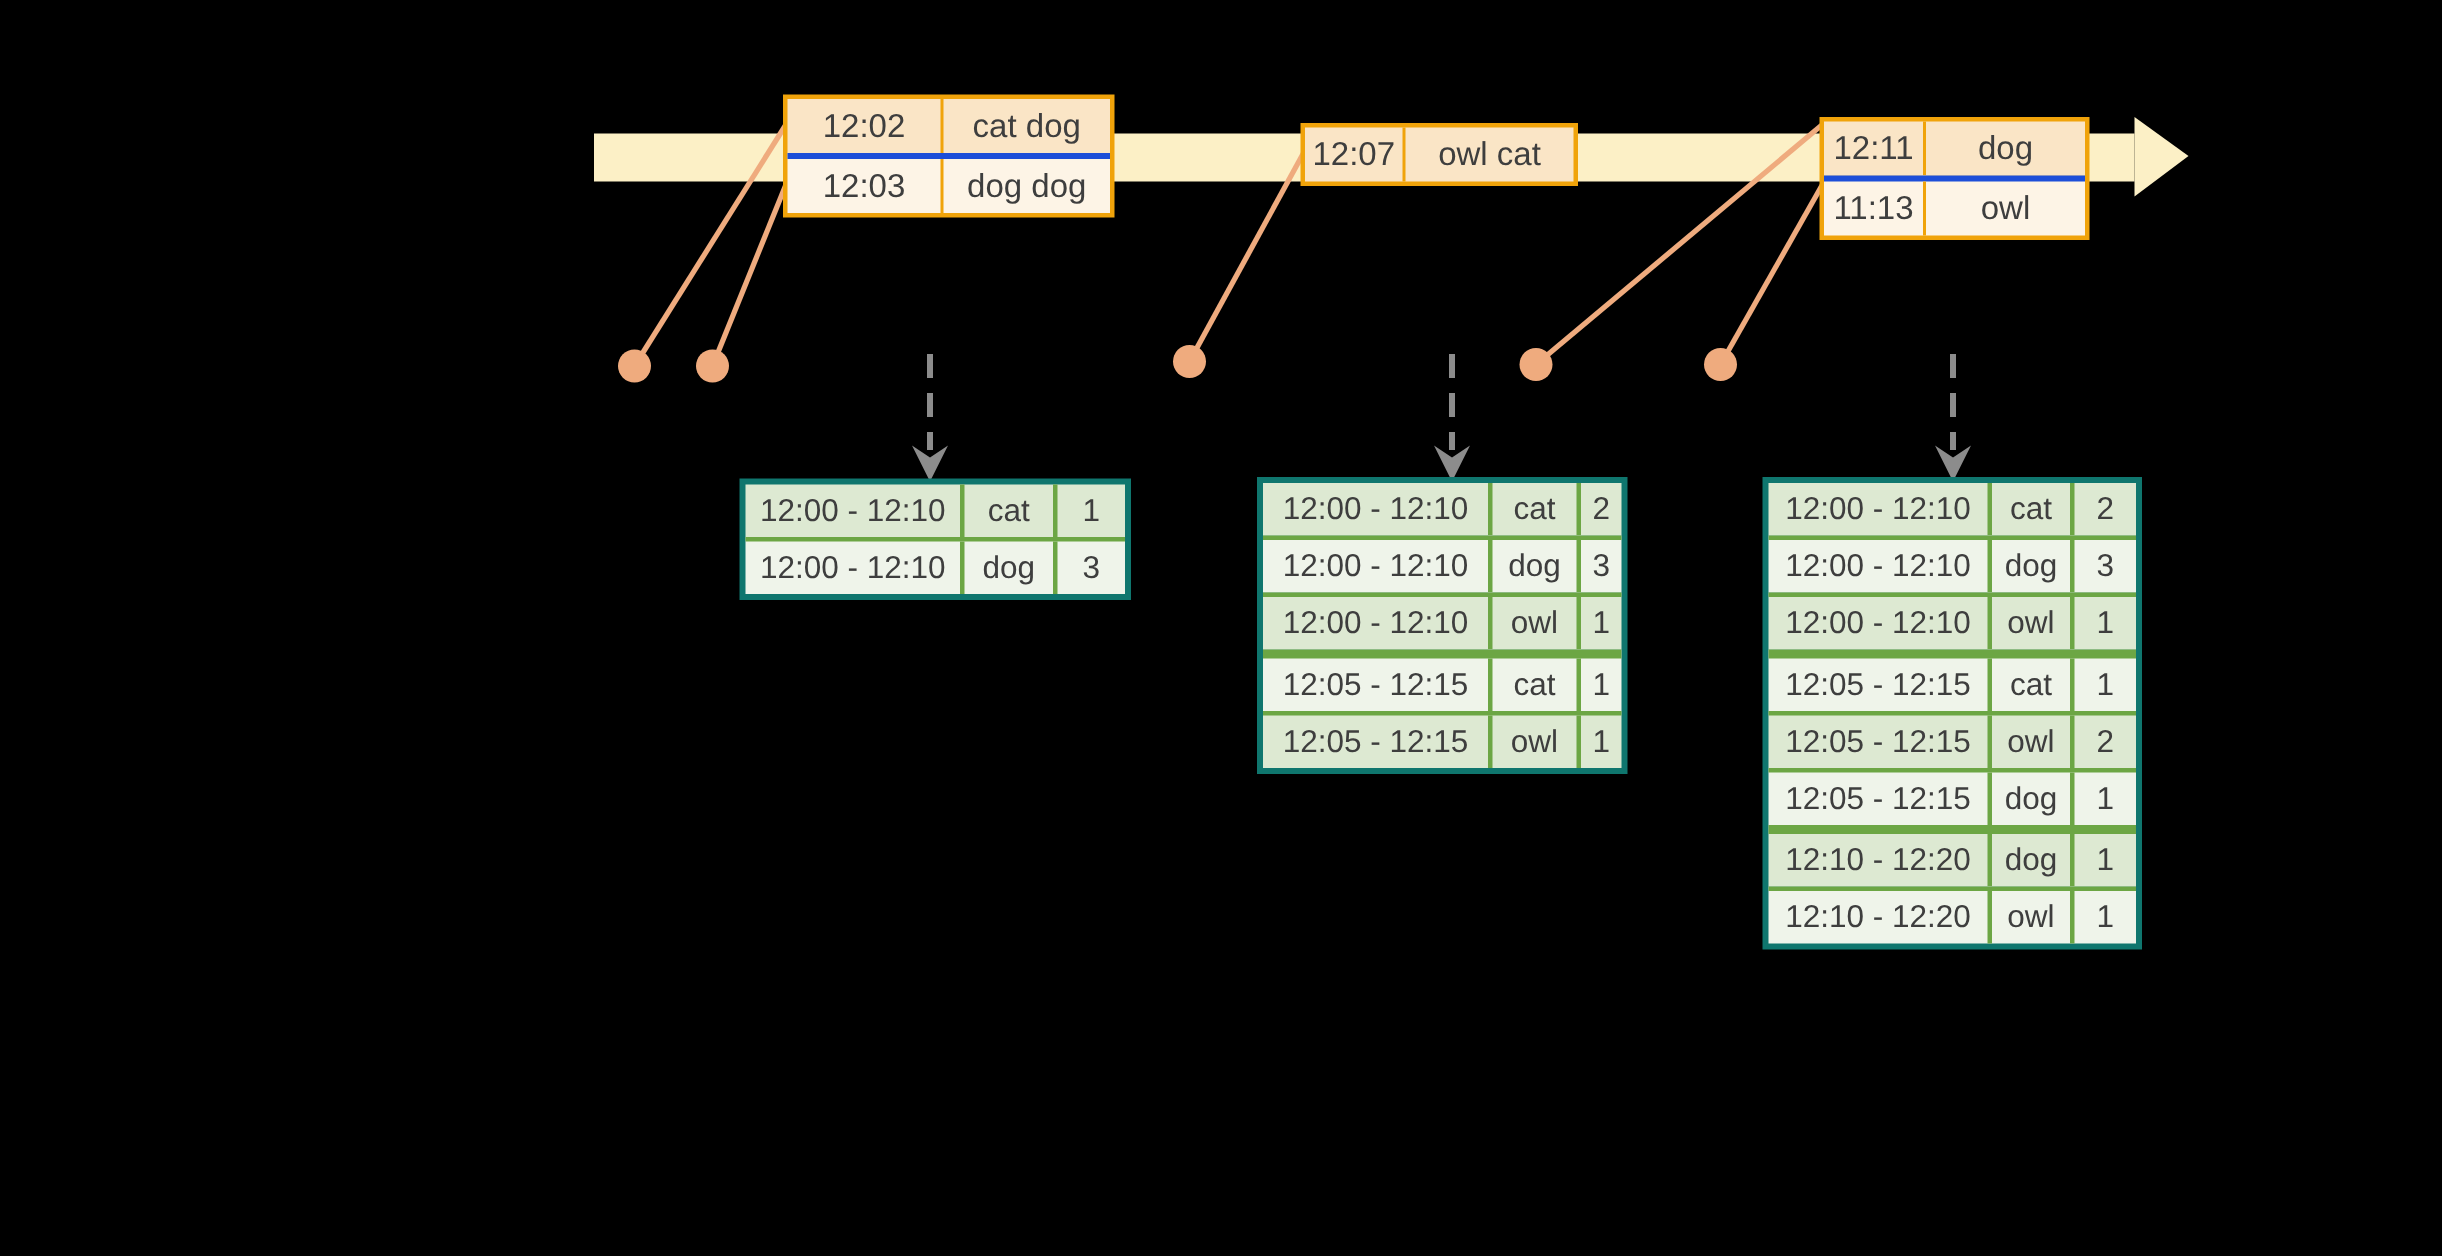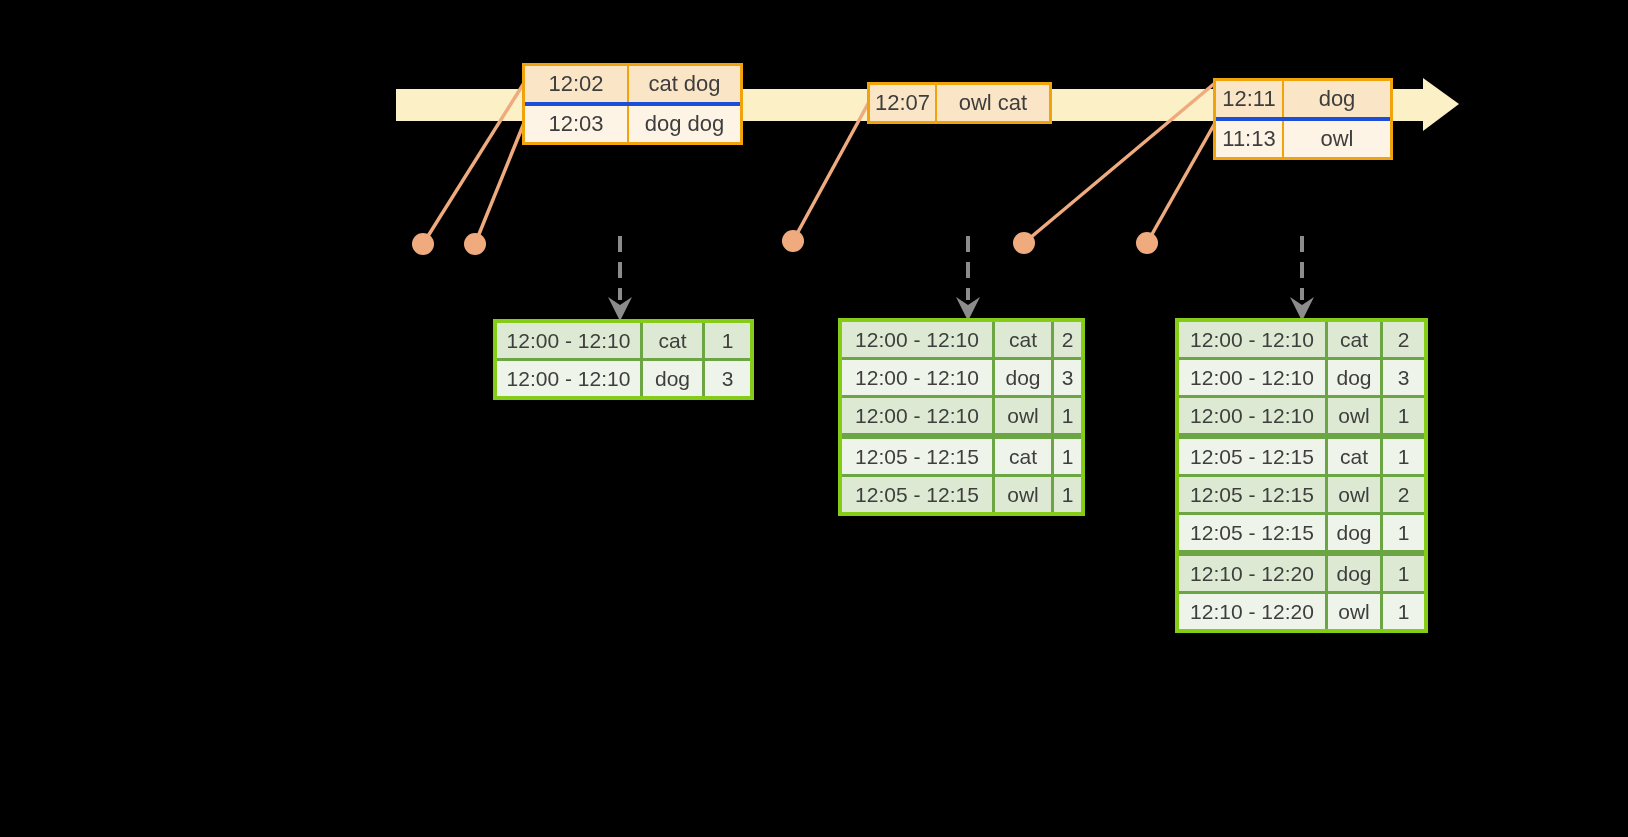--- a/index.html
+++ b/index.html
@@ -17,21 +17,21 @@
   .etable .shade-dark{background:#FAE5C6;}
   .etable .shade-light{background:#FDF4E6;}
   .et0{left:522px;top:63px;}
   .et1{left:867px;top:82px;}
   .et2{left:1213px;top:78px;}
   .et0 .c0{width:102px}.et0 .c1{width:111px}
   .et1 .c0{width:65px}.et1 .c1{width:112px}
   .et2 .c0{width:66px}.et2 .c1{width:106px}
 
   
-  .gtable{position:absolute;background:#84cc16;padding:4px;display:flex;flex-direction:column;}
+  .gtable{position:absolute;background:#0f766e;padding:4px;display:flex;flex-direction:column;}
   .gtable .trow{display:flex;}
   .gtable .trow + .trow{border-top:3px solid #6CA644;}
   .gtable .trow.group-start{border-top:6px solid #6CA644;}
   .gtable .cell{height:35px;display:flex;align-items:center;justify-content:center;
                 font-size:21px;color:#3E3E3E;}
   .gtable .cell + .cell{border-left:3px solid #6CA644;text-align:right;}
   .gtable .shade-dark{background:#DDE9D2;}
   .gtable .shade-light{background:#EFF4EA;}
   .gt0{left:493px;top:319px;}
   .gt1{left:838px;top:318px;}

